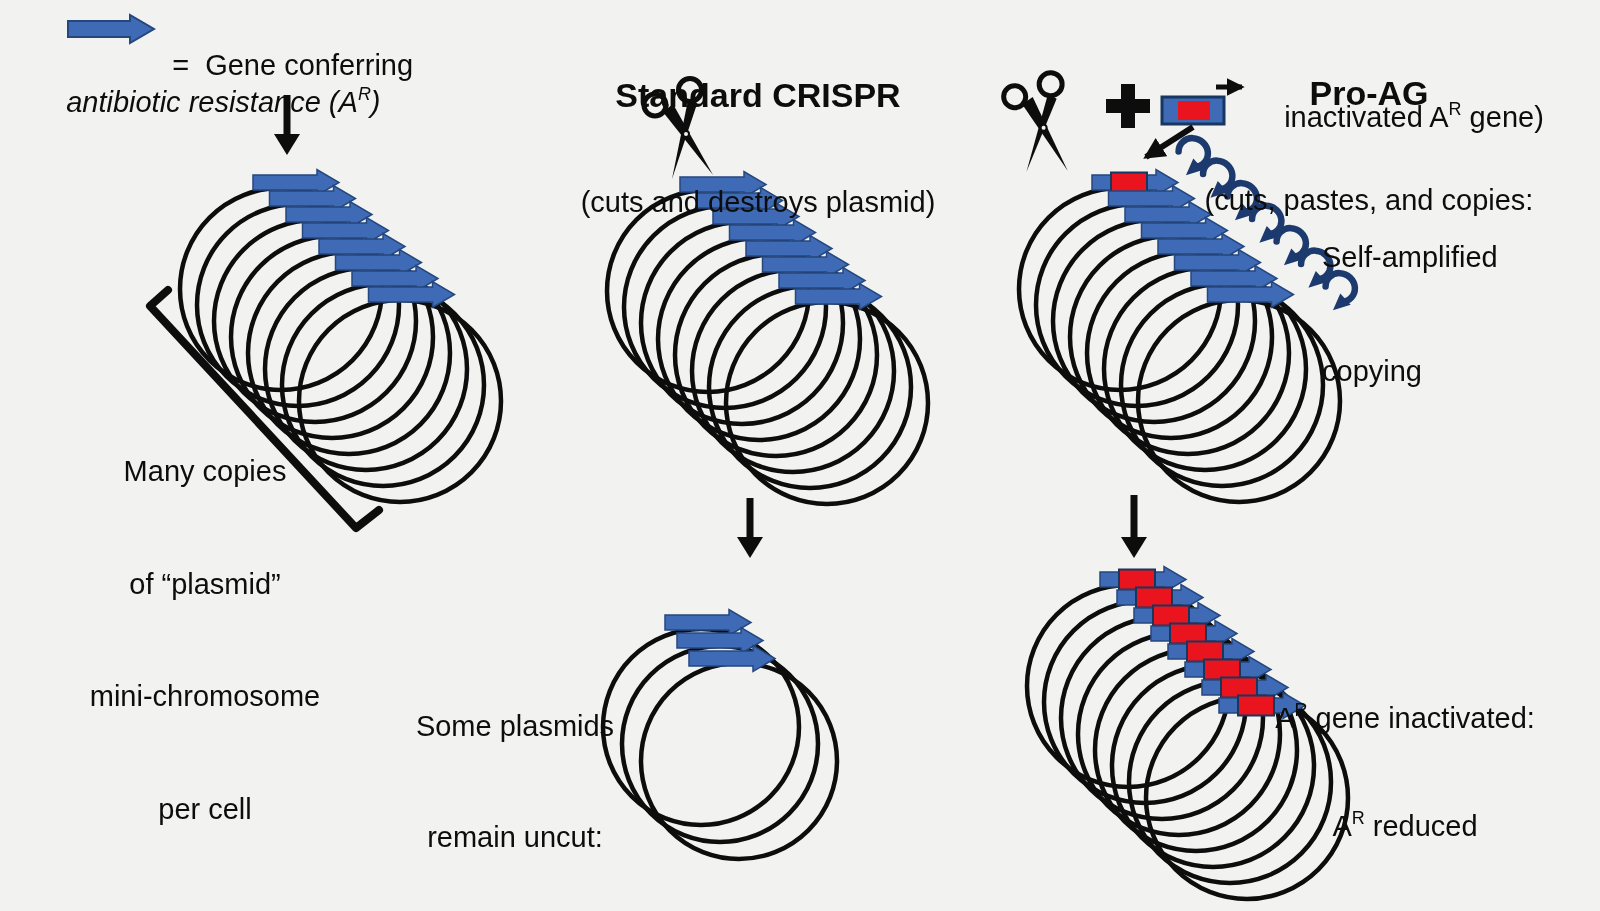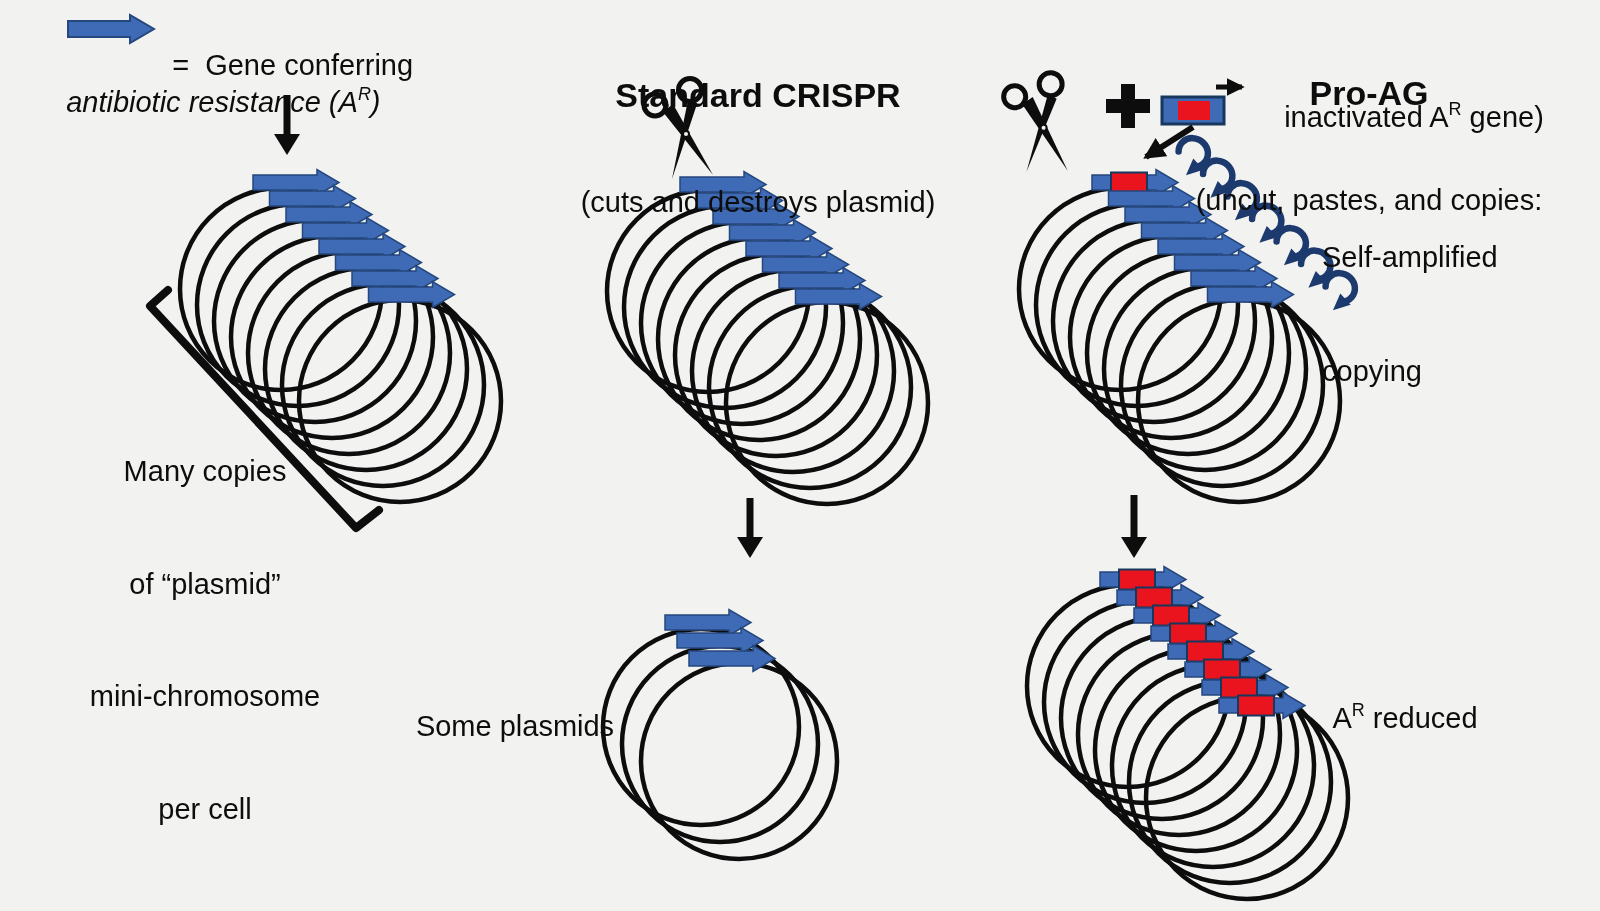--- a/index.html
+++ b/index.html
@@ -200,40 +200,42 @@
   <span>antibiotic resistance (A</span><sup>R</sup><span>)</span>
 </div>
 
 <div class="cap" style="left:558px; top:4px; width:400px;">
   <span class="ln title-line">Standard CRISPR</span>
   <span class="ln sub-line">(cuts and destroys plasmid)</span>
 </div>
 
 <div class="cap" style="left:1169px; top:2px; width:400px;">
   <span class="ln title-line">Pro-AG</span>
-  <span class="ln sub-line">(uncut, pastes, and copies:</span>
+  <span class="ln sub-line">(cuts, pastes, and copies:</span>
 </div>
 <div class="cap left-al sub-line" style="left:1268px; top:68px;">
   <span>inactivated A</span><sup>R</sup><span> gene)</span>
 </div>
 
 <div class="cap" style="left:25px; top:378px; width:360px; line-height:37.5px;">
   <span class="ln">Many copies</span>
   <span class="ln">of “plasmid”</span>
   <span class="ln">mini-chromosome</span>
   <span class="ln">per cell</span>
 </div>
 
 <div class="cap left-al" style="left:1322px; top:162px; line-height:38px;">
   <span class="ln">Self-amplified</span>
   <span class="ln">copying</span>
 </div>
 
 <div class="cap" style="left:365px; top:634px; width:300px;">
   <span class="ln">Some plasmids</span>
+  <span class="ln">remain uncut:</span>
   
   
 </div>
 
 <div class="cap" style="left:1250px; top:628px; width:310px; line-height:36px;">
+  <span class="ln"><span>A</span><sup>R</sup><span> gene inactivated:</span></span>
   <span class="ln"><span>A</span><sup>R</sup><span> reduced</span></span>
   
 </div>
 
 </body></html>

